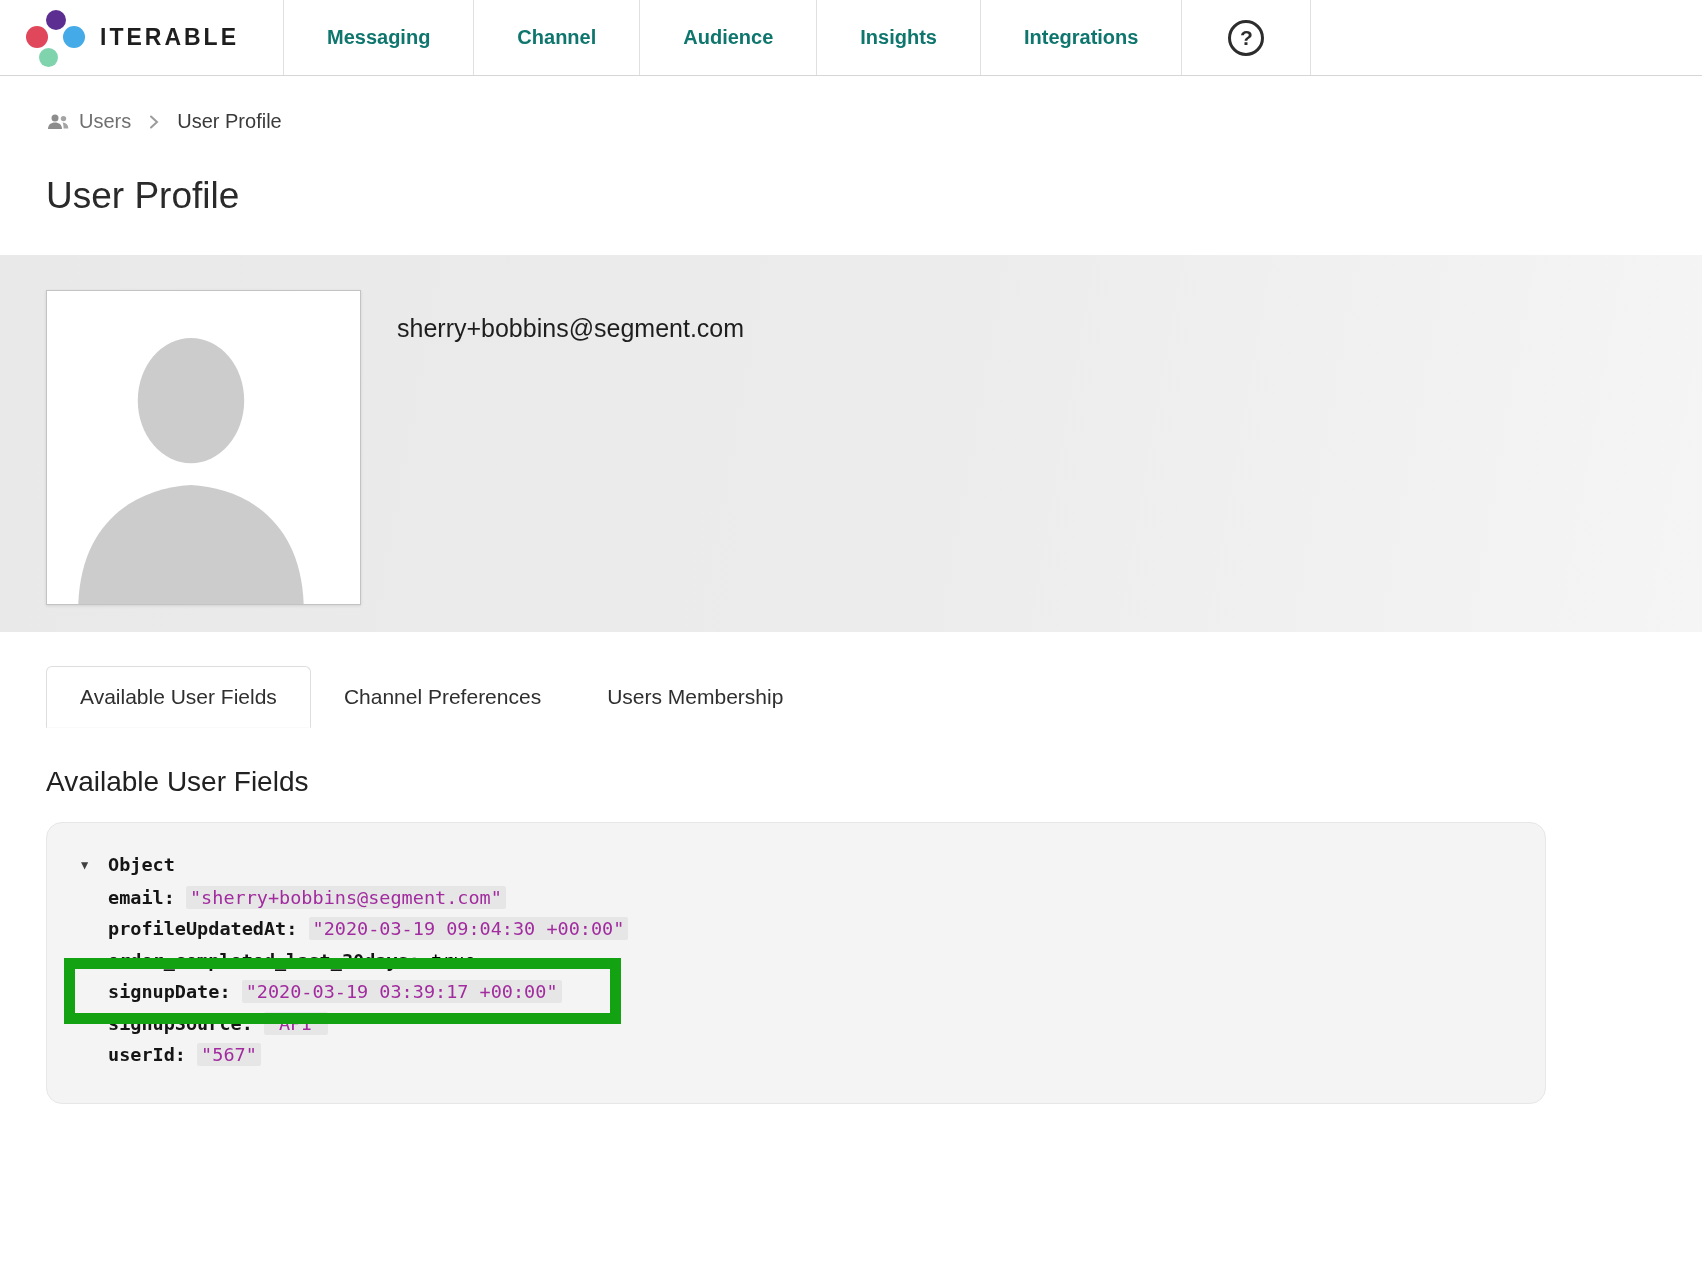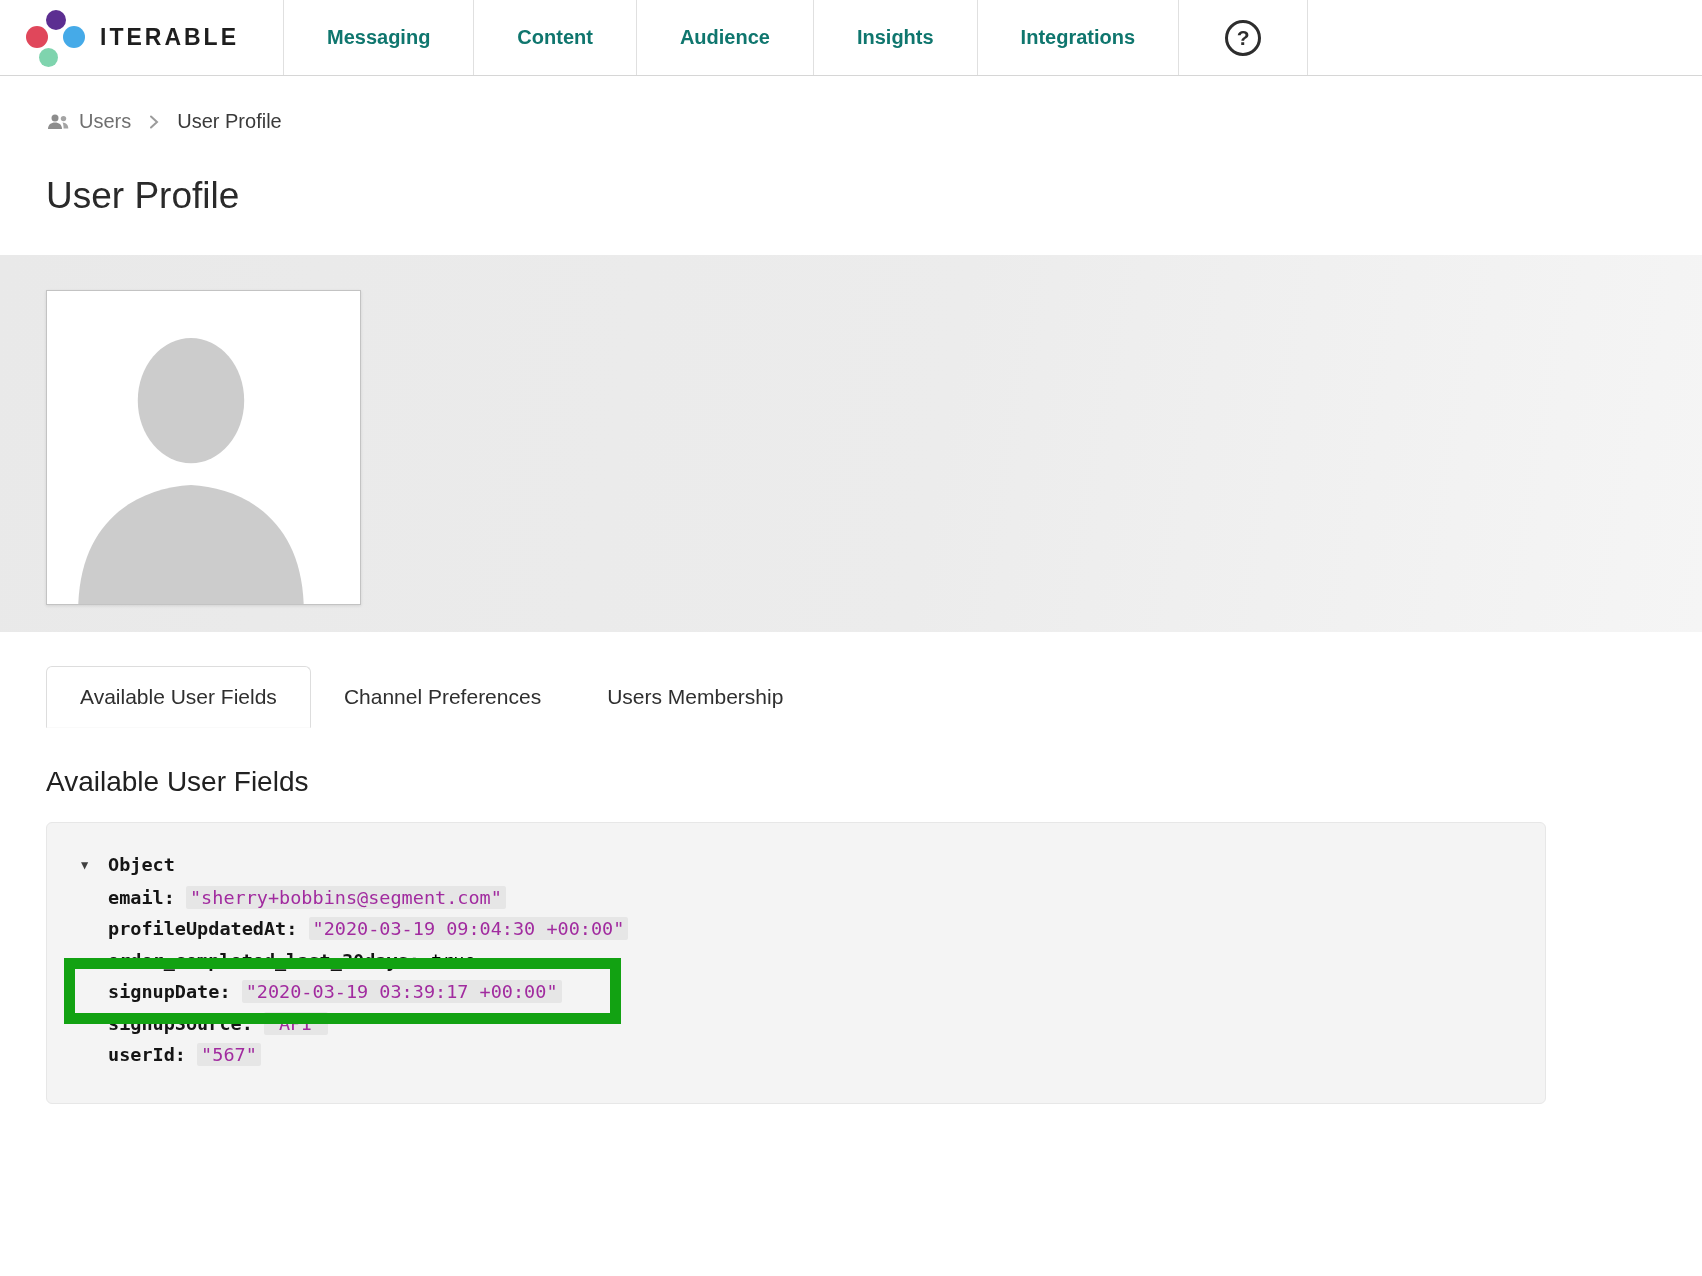--- a/index.html
+++ b/index.html
@@ -45,21 +45,21 @@
   .tab { height:62px; display:flex; align-items:center; padding:0 33px; font-size:21px;
          color:#2f2f2f; cursor:pointer; }
   .tab.active { background:#fff; border:1px solid #ddd; border-bottom:1px solid #fafafa;
                 border-radius:6px 6px 0 0; }
 
   
   .section-heading { margin:38px 0 0 46px; font-size:28px; font-weight:500; color:#212121; }
 
   
   .codewrap { position:relative; margin:24px 0 0 46px; width:1500px; }
-  .codebox { background:#f4f4f4; border:1px solid #e7e7e7; border-radius:6px;
+  .codebox { background:#f4f4f4; border:1px solid #e7e7e7; border-radius:16px;
              padding:26px 20px 32px 34px;
              font-family:"DejaVu Sans Mono", monospace; font-size:18.5px;
              line-height:31.5px; color:#1b1b1b; }
   .trow { display:block; }
   .tw-arrow { display:inline-block; width:27px; font-size:12px; color:#3f3f3f;
               vertical-align:2px; cursor:pointer; }
   .key, .sep, .obj { font-weight:bold; color:#151515; }
   .sep { white-space:pre; }
   .sval { color:#a12b9f; background:#e6e6e6; padding:1px 4px; border-radius:2px; }
   .bval { color:#000000; }
@@ -74,21 +74,21 @@
   <div class="brand">
     <span class="logo-dots">
       <span class="dot purple"></span>
         <span class="dot red"></span>
       <span class="dot blue"></span>
         <span class="dot teal"></span>
     </span>
     <span class="brand-text">ITERABLE</span>
   </div>
   <div class="nav-item">Messaging</div>
-  <div class="nav-item">Content</div>
+  <div class="nav-item">Channel</div>
   <div class="nav-item">Audience</div>
   <div class="nav-item">Insights</div>
   <div class="nav-item">Integrations</div>
   <div class="help-seg">
     <span class="help-circle">?</span>
   </div>
 </header>
 
 <nav class="breadcrumb">
   <span class="crumb-users">
@@ -110,20 +110,21 @@
 
 <h1 class="page-title">User Profile</h1>
 
 <section class="profile-band">
   <div class="avatar-box">
     <svg width="313" height="313" viewBox="0 0 100 100" preserveAspectRatio="xMidYMax meet">
       <ellipse cx="46" cy="35" rx="17" ry="20" fill="#cccccc"></ellipse>
       <path d="M10,100 C11,73 29,63 46,62 C63,63 81,73 82,100 Z" fill="#cccccc"></path>
     </svg>
   </div>
+  <div class="profile-email">sherry+bobbins@segment.com</div>
 </section>
 
 <div class="tabs">
   <div class="tab active">Available User Fields</div>
   <div class="tab">Channel Preferences</div>
   <div class="tab">Users Membership</div>
 </div>
 
 <h2 class="section-heading">Available User Fields</h2>
 

